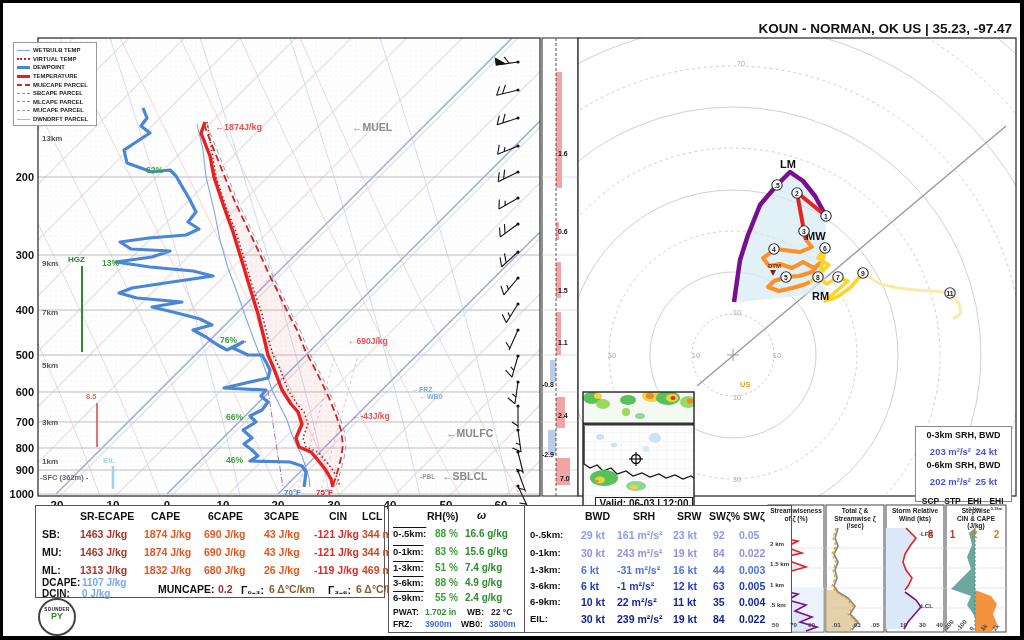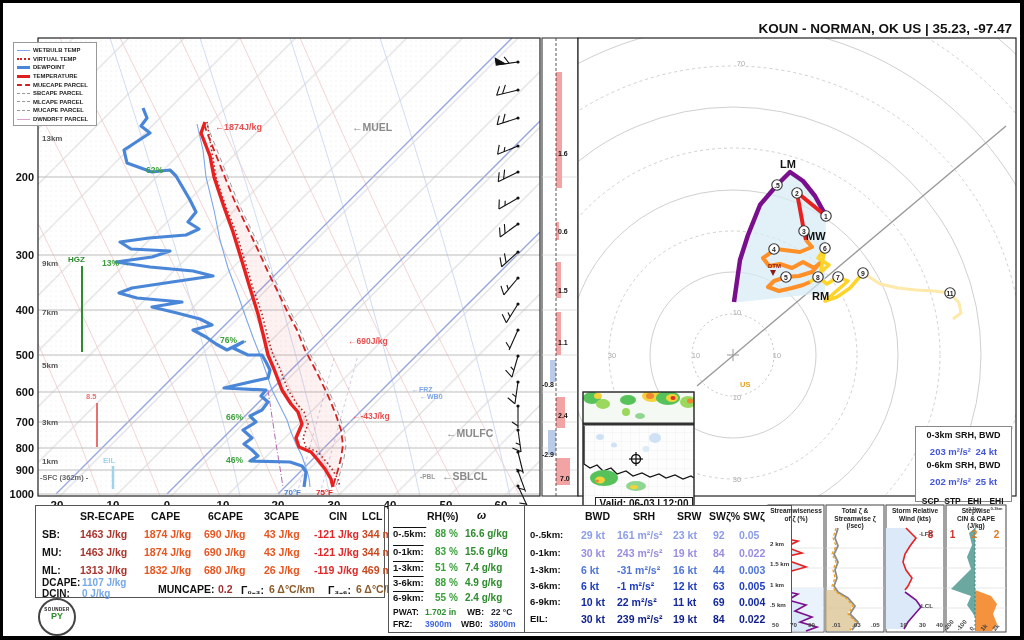--- a/index.html
+++ b/index.html
@@ -708,21 +708,21 @@
     <span class="cell sr4" style="left:56px;top:74px">6 kt</span>
     <span class="cell sr4" style="left:92px;top:74px">-1 m²/s²</span>
     <span class="cell sr4" style="left:148px;top:74px">12 kt</span>
     <span class="cell sr4" style="left:188px;top:74px">63</span>
     <span class="cell sr4" style="left:214px;top:74px">0.005</span>
 
     <span class="cell hd" style="left:5px;top:90px;font-size:9.5px">6-9km:</span>
     <span class="cell sr5" style="left:56px;top:90px">10 kt</span>
     <span class="cell sr5" style="left:92px;top:90px">22 m²/s²</span>
     <span class="cell sr5" style="left:148px;top:90px">11 kt</span>
-    <span class="cell sr5" style="left:188px;top:90px">69</span>
+    <span class="cell sr5" style="left:188px;top:90px">35</span>
     <span class="cell sr5" style="left:214px;top:90px">0.004</span>
 
     <span class="cell hd" style="left:5px;top:107px;font-size:9.5px">EIL:</span>
     <span class="cell sr6" style="left:56px;top:107px">30 kt</span>
     <span class="cell sr6" style="left:92px;top:107px">239 m²/s²</span>
     <span class="cell sr6" style="left:148px;top:107px">19 kt</span>
     <span class="cell sr6" style="left:188px;top:107px">84</span>
     <span class="cell sr6" style="left:214px;top:107px">0.022</span>
   </div>
 

